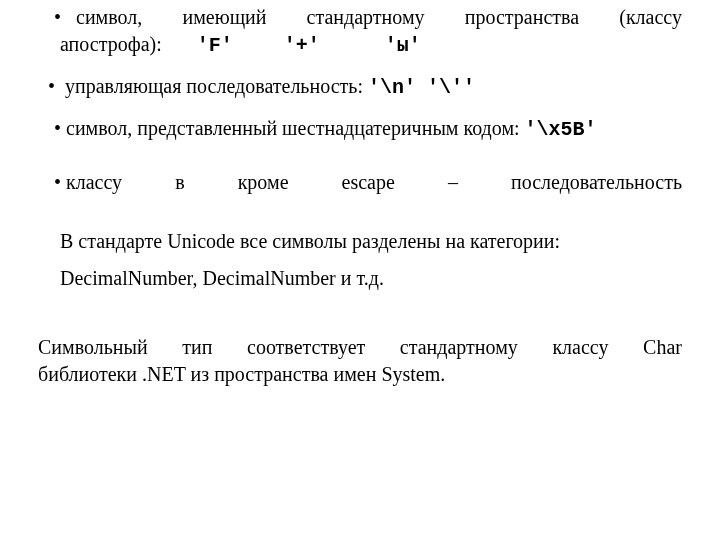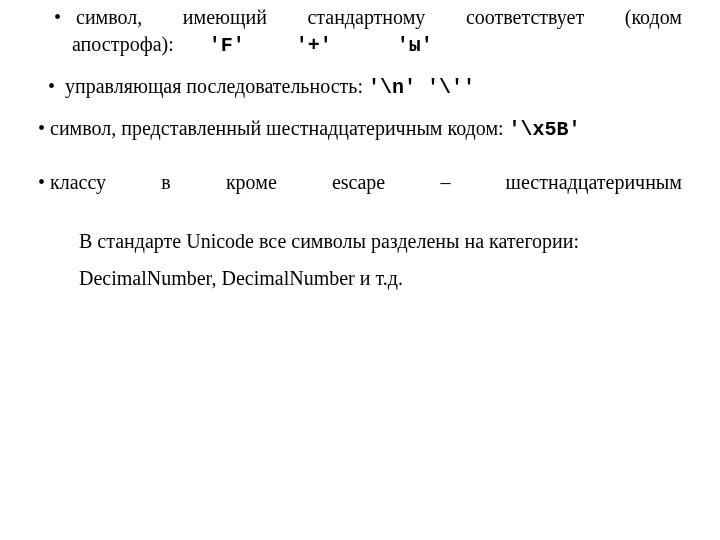--- a/index.html
+++ b/index.html
@@ -25,28 +25,27 @@
   .bullet {
     display: inline;
   }
   .mono {
     font-family: "Courier New", Courier, monospace;
     font-weight: bold;
   }
   .gap1 { margin-left: 30px; }
   .indent-a { padding-left: 22px; text-indent: -6px; }
   .indent-b { padding-left: 10px; }
-  .indent-c { padding-left: 0px; }
+  .indent-c { padding-left: 0px; margin-left: 16px; }
   .sub-block {
     padding-left: 22px;
     margin-top: 32px;
   }
   .sub-block .line {
     margin-bottom: 10px;
-    margin-left: 19px;
   }
   .footer-p {
     margin-top: 42px;
     text-align: justify;
   }
   
   .jrow {
     display: flex;
     justify-content: space-between;
   }
@@ -56,24 +55,24 @@
 </head>
 <body>
 
 <div class="page">
 
   <div class="row indent-a">
     <div class="jrow">
       <span><span class="bullet">•</span>&nbsp;&nbsp;&nbsp;<span>символ,</span></span>
       <span>имеющий</span>
       <span>стандартному</span>
-      <span>соответствует</span>
-      <span>(кодом</span>
+      <span>пространства</span>
+      <span>(классу</span>
     </div>
-    <div style="text-indent:0;margin-left:12px;">
+    <div style="text-indent:0;">
       <span>апострофа):</span>
       <span class="mono gap1">'F'</span>
       <span class="mono" style="margin-left:46px;">'+'</span>
       <span class="mono" style="margin-left:60px;">'ы'</span>
     </div>
   </div>
 
   <div class="row indent-b esc-line">
     <span class="bullet">•</span>
     &nbsp;<span>управляющая последовательность:</span>
@@ -87,23 +86,34 @@
     <span class="mono">'\x5B'</span>
   </div>
 
   <div class="row indent-c" style="margin-top:26px;">
     <div class="jrow">
       <span><span class="bullet">•</span>&nbsp;<span>классу</span></span>
       <span>в</span>
       <span>кроме</span>
       <span>escape</span>
       <span>–</span>
-      <span>шестнадцатеричным</span>
+      <span>последовательность</span>
     </div>
   </div>
 
   <div class="sub-block">
     <div class="line">В стандарте Unicode все символы разделены на категории:</div>
     <div class="line">DecimalNumber, DecimalNumber и т.д.</div>
   </div>
 
+  <div class="footer-p">
+    <div class="jrow">
+      <span>Символьный</span>
+      <span>тип</span>
+      <span>соответствует</span>
+      <span>стандартному</span>
+      <span>классу</span>
+      <span>Char</span>
+    </div>
+    <div>библиотеки .NET из пространства имен System.</div>
+  </div>
 
 </div>
 
 </body></html>

